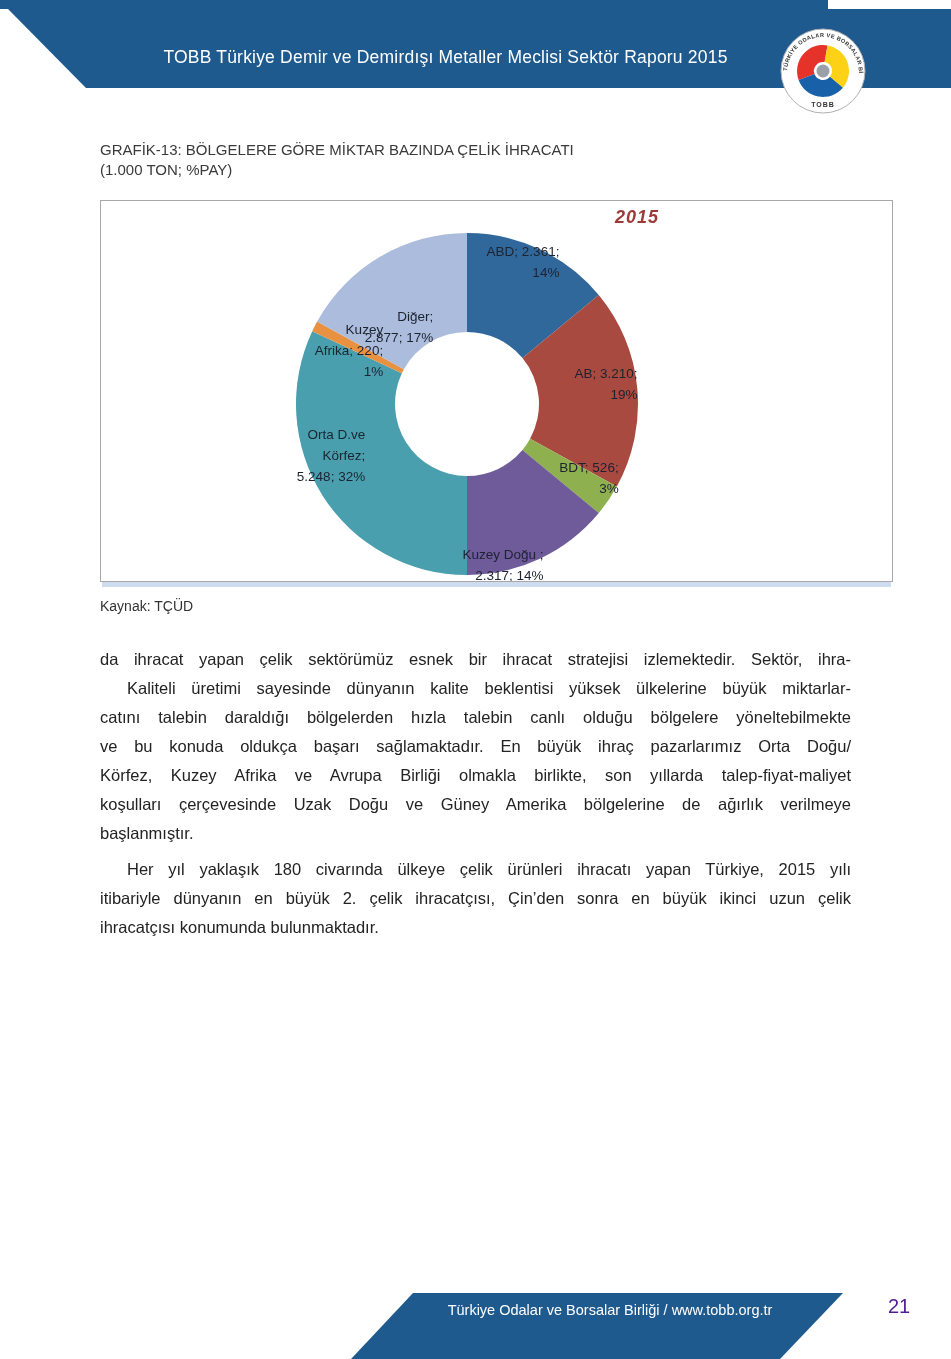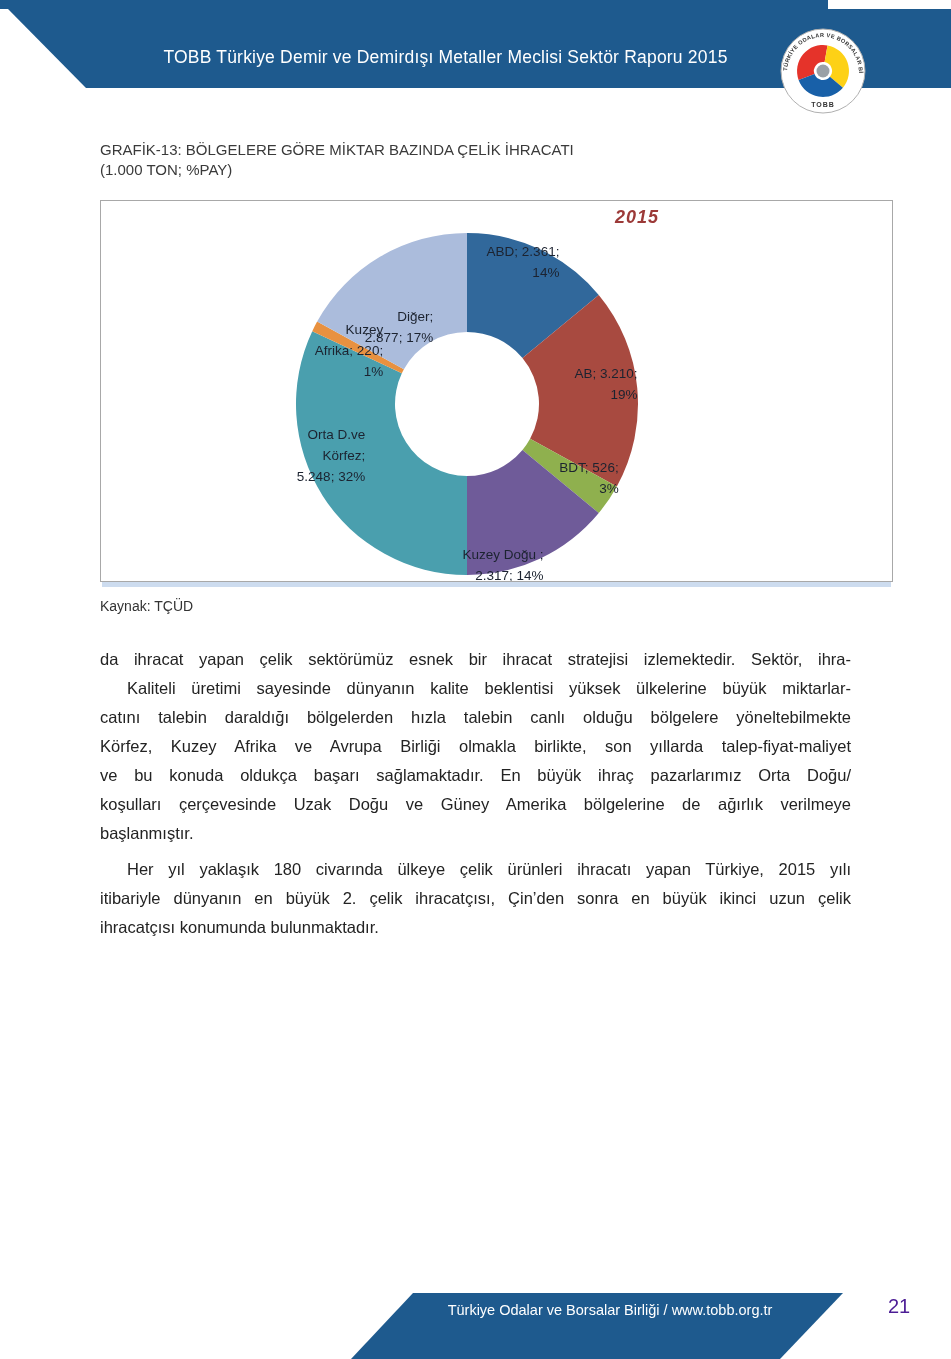--- a/index.html
+++ b/index.html
@@ -121,22 +121,22 @@
       </div>
     </div>
 </div>
 
 <div class="source-line">Kaynak: TÇÜD</div>
 <div class="body-text" id="body-text">
     <div class="para">
       <div class="line">da ihracat yapan çelik sektörümüz esnek bir ihracat stratejisi izlemektedir. Sektör, ihra-</div>
       <div class="line indent">Kaliteli üretimi sayesinde dünyanın kalite beklentisi yüksek ülkelerine büyük miktarlar-</div>
       <div class="line">catını talebin daraldığı bölgelerden hızla talebin canlı olduğu bölgelere yöneltebilmekte</div>
+      <div class="line">ve bu konuda oldukça başarı sağlamaktadır. En büyük ihraç pazarlarımız Orta Doğu/</div>
       <div class="line">Körfez, Kuzey Afrika ve Avrupa Birliği olmakla birlikte, son yıllarda talep-fiyat-maliyet</div>
-      <div class="line">ve bu konuda oldukça başarı sağlamaktadır. En büyük ihraç pazarlarımız Orta Doğu/</div>
       <div class="line">koşulları çerçevesinde Uzak Doğu ve Güney Amerika bölgelerine de ağırlık verilmeye</div>
       <div class="line last">başlanmıştır.</div>
     </div>
     <div class="para">
       <div class="line indent">Her yıl yaklaşık 180 civarında ülkeye çelik ürünleri ihracatı yapan Türkiye, 2015 yılı</div>
       <div class="line">itibariyle dünyanın en büyük 2. çelik ihracatçısı, Çin’den sonra en büyük ikinci uzun çelik</div>
       <div class="line last">ihracatçısı konumunda bulunmaktadır.</div>
     </div>
   </div>
 

